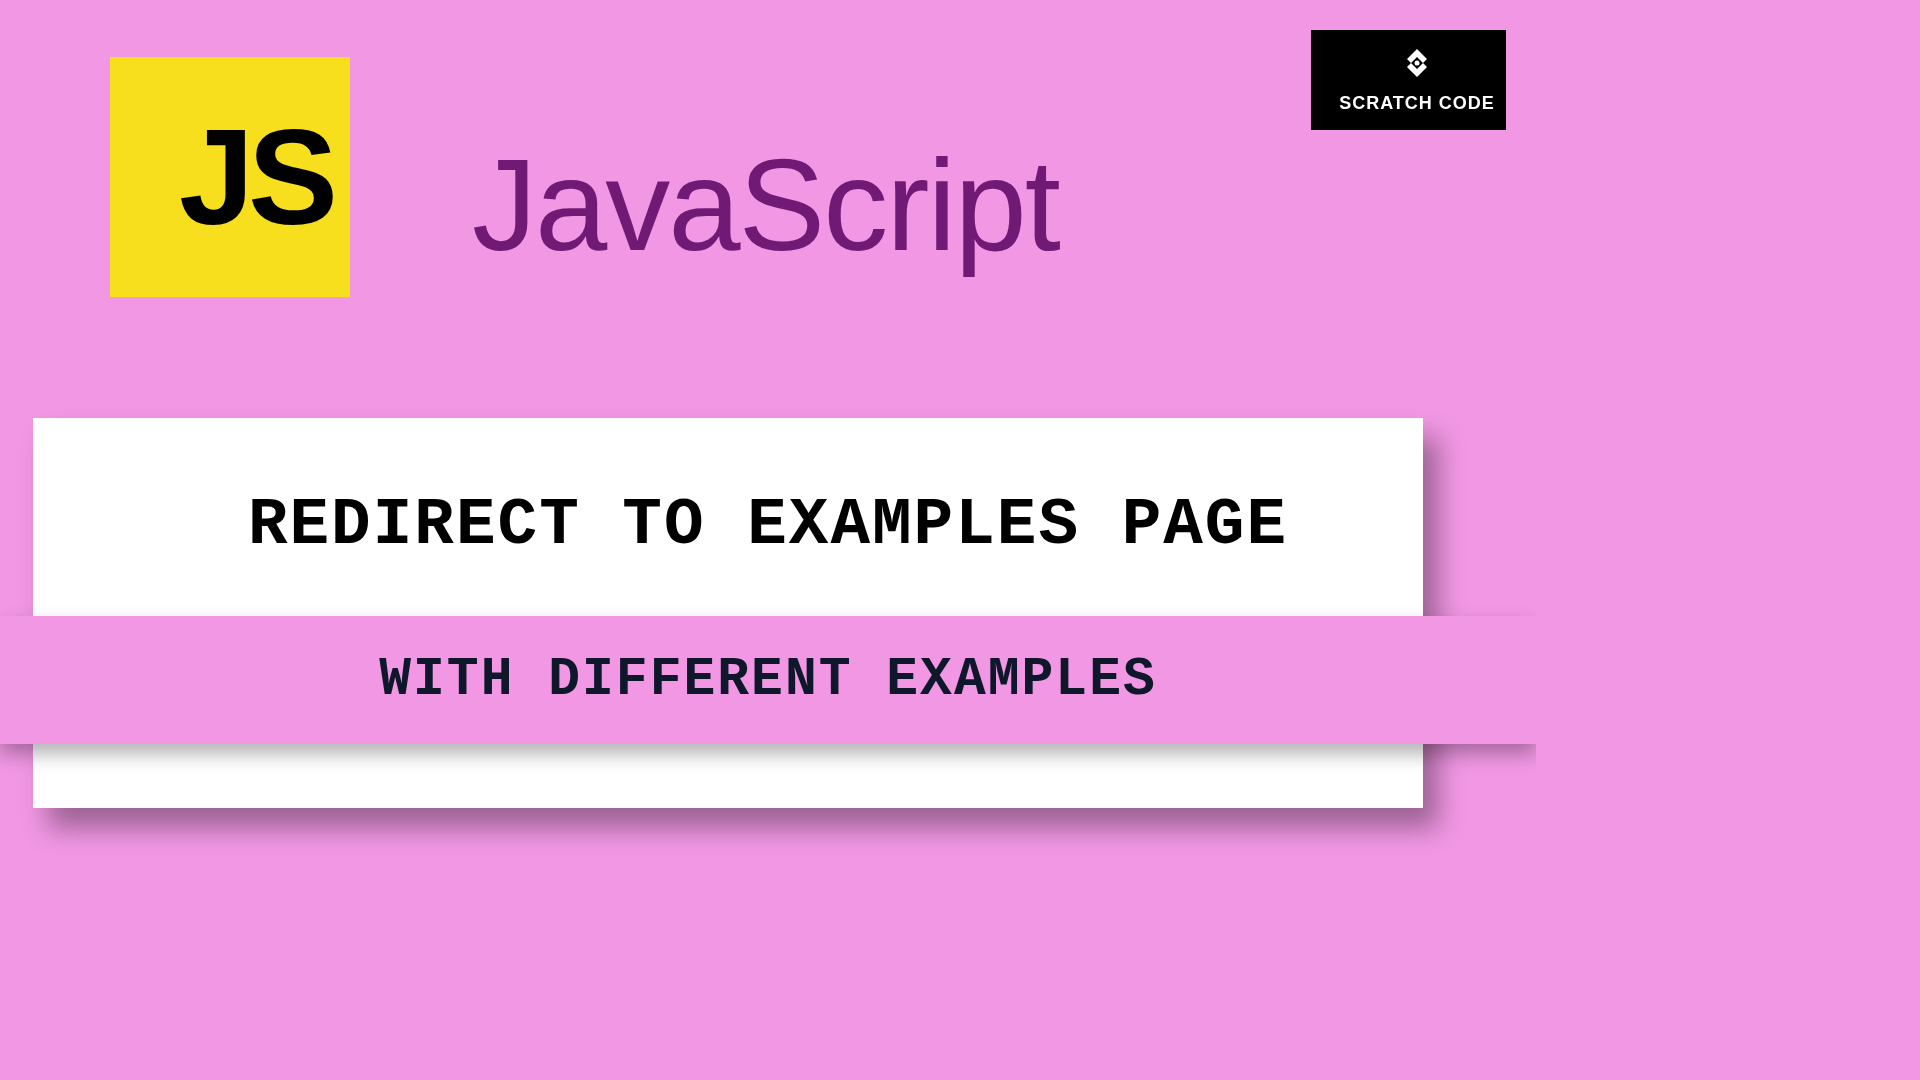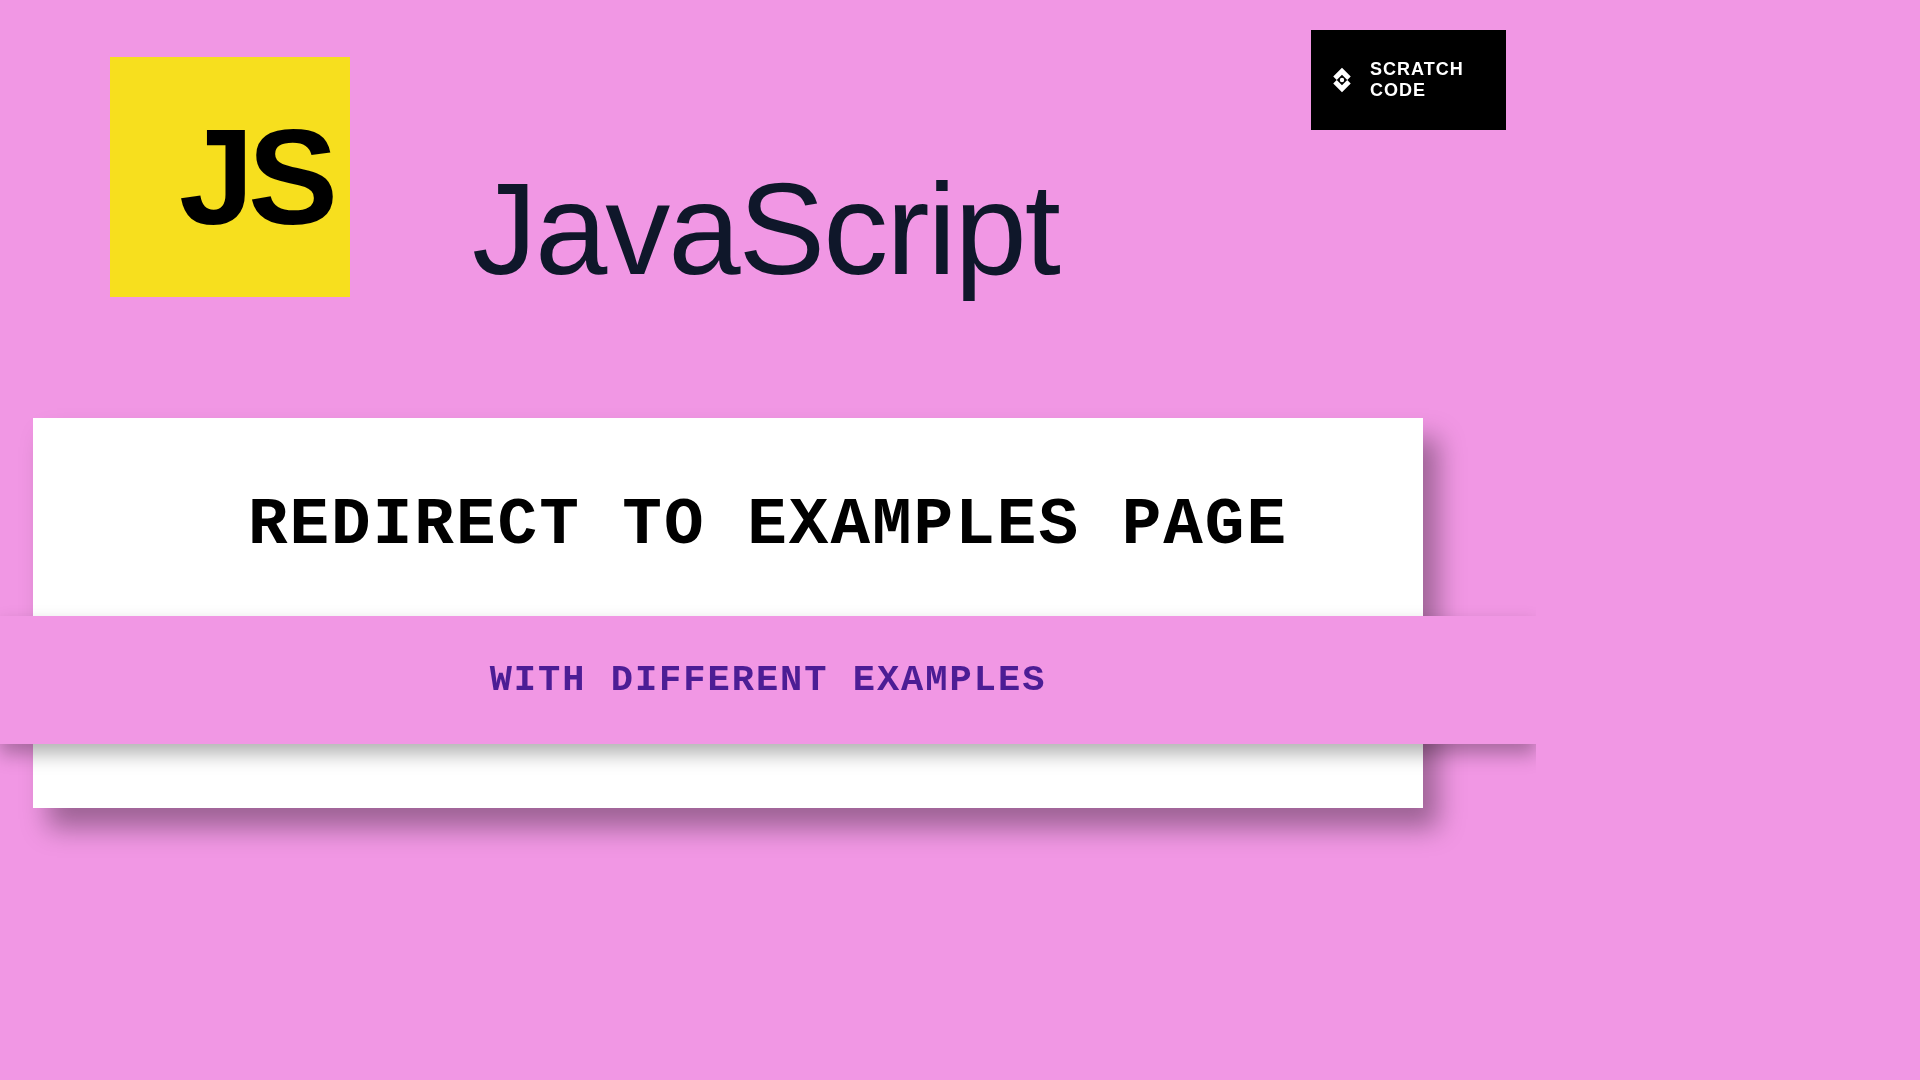--- a/index.html
+++ b/index.html
@@ -39,34 +39,33 @@
       line-height: 1;
     }
     
     .javascript-title {
       position: absolute;
       top: 130px;
       left: 472px;
       font-family: 'Trebuchet MS', 'Lucida Sans', Arial, sans-serif;
       font-size: 130px;
       font-weight: 400;
-      color: #0f172a;
+      color: #701a75;
       letter-spacing: -2px;
-      margin-top: 24px;
     }
     
     .scratch-code-badge {
       position: absolute;
       top: 30px;
       right: 30px;
       width: 195px;
       height: 100px;
       background-color: #000000;
       display: flex;
-      flex-direction: row;
+      flex-direction: column;
       align-items: center;
       justify-content: center;
       gap: 14px;
       padding-left: 17px;
     }
     
     .scratch-code-icon {
       width: 32px;
       height: 32px;
     }
@@ -110,23 +109,23 @@
       height: 128px;
       background-color: #f197e4;
       box-shadow: 0 10px 18px rgba(0, 0, 0, 0.3);
       display: flex;
       align-items: center;
       justify-content: center;
     }
     
     .sub-text {
       font-family: 'Courier New', Courier, monospace;
-      font-size: 37px;
+      font-size: 53px;
       font-weight: 700;
-      color: #4c1d95;
+      color: #0f172a;
       letter-spacing: 2px;
     }
   </style>
 </head>
 <body>
 
 <div class="js-logo">
   <span class="js-logo-text">JS</span>
 </div>
 

